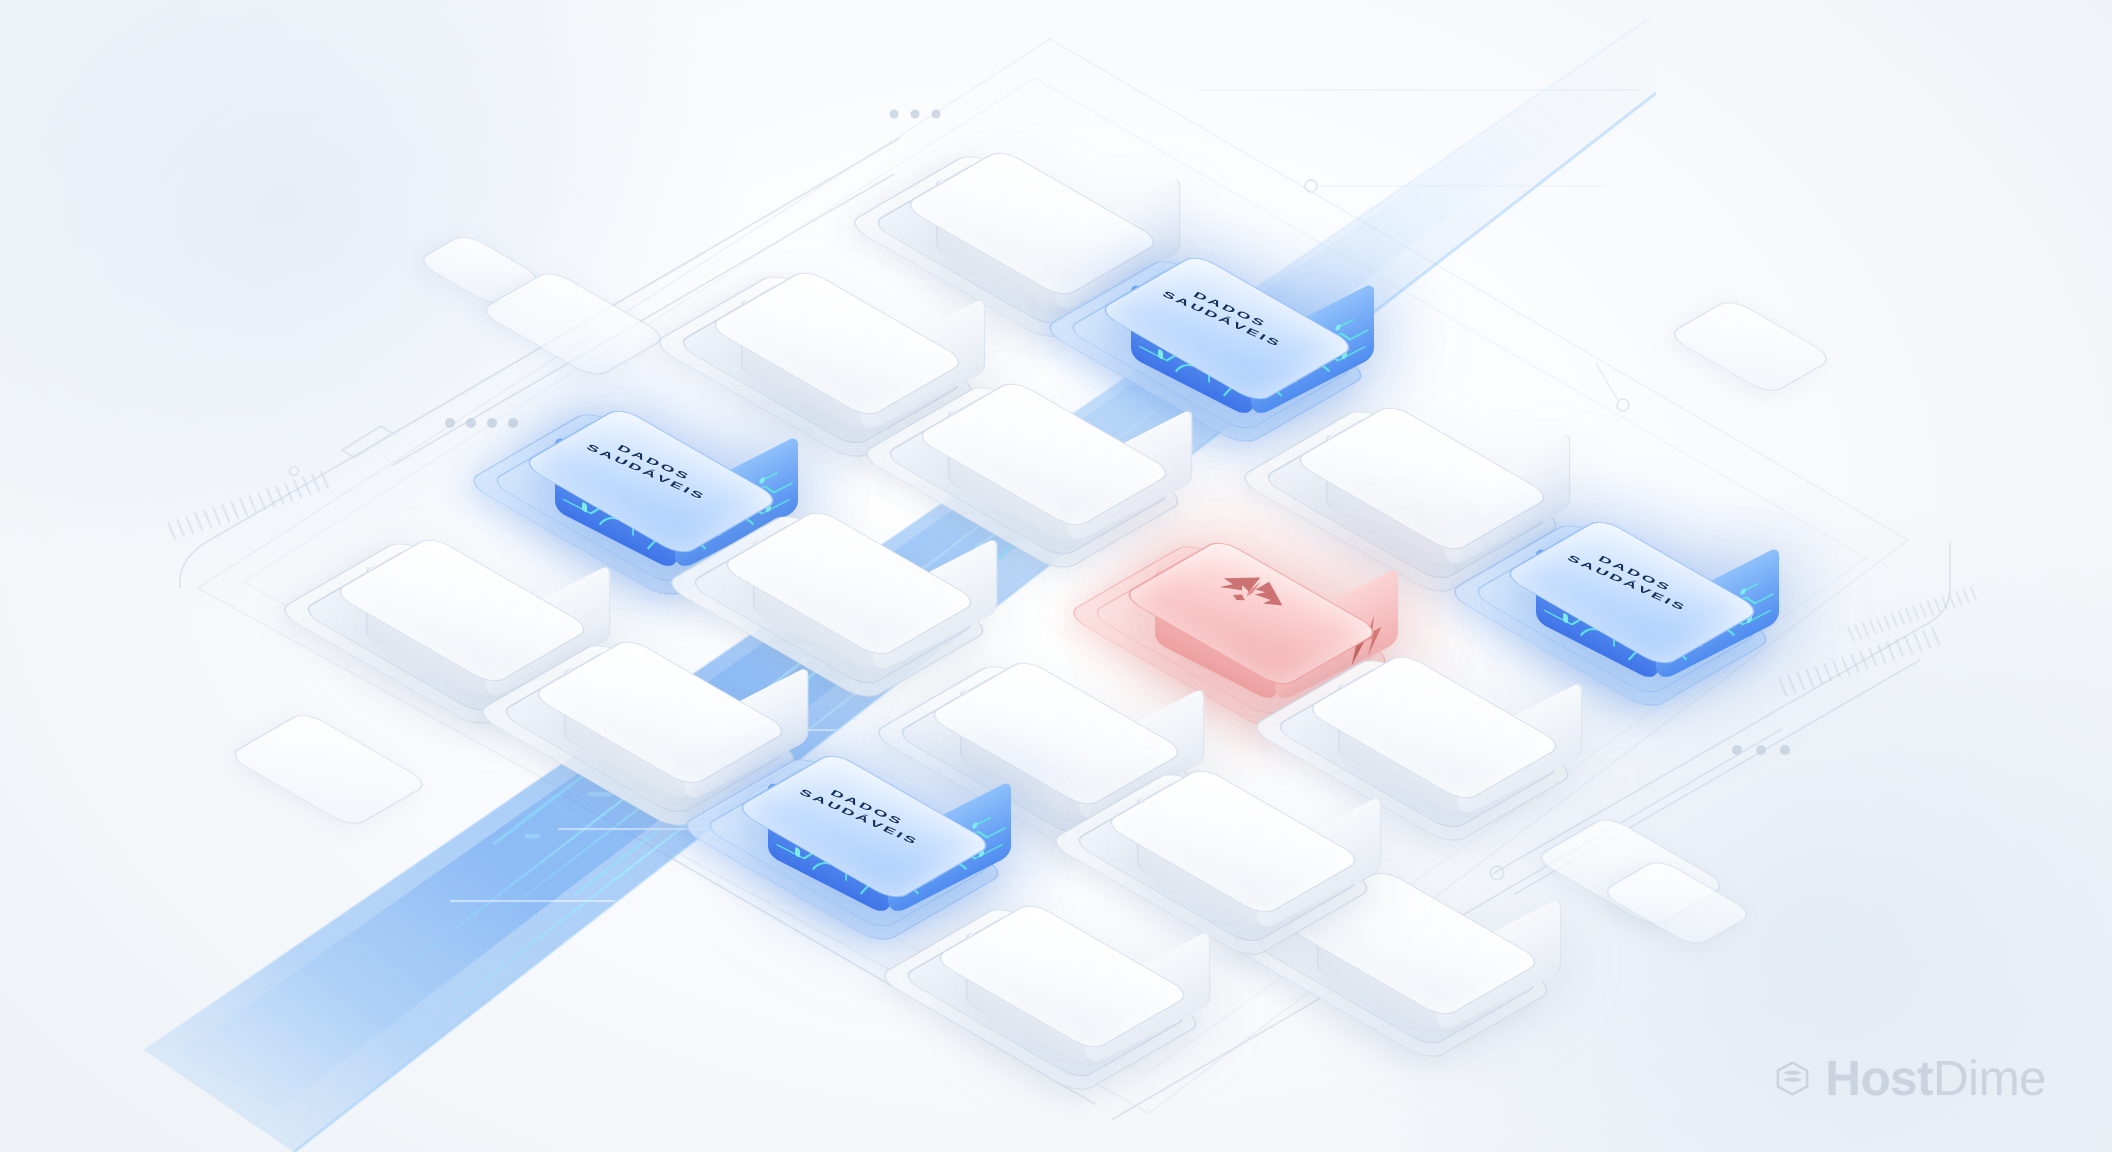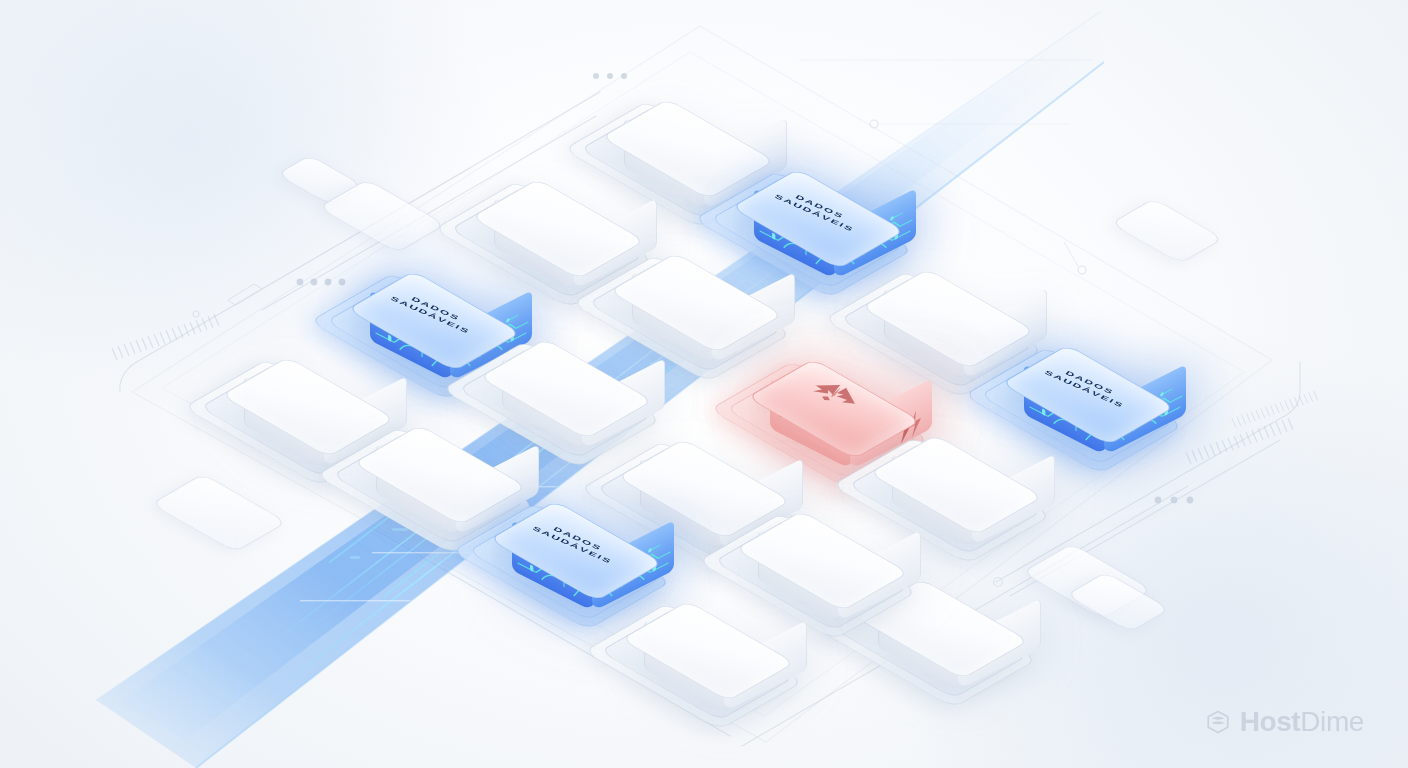--- a/index.html
+++ b/index.html
@@ -137,21 +137,21 @@
   .slot{position:absolute;border-radius:14px;
     transform:rotate(45deg) skew(-15deg,-15deg) scaleY(.62);
     background:linear-gradient(135deg,rgba(255,255,255,.85),rgba(238,243,250,.6));
     border:1px solid rgba(200,212,228,.6);
     box-shadow:0 8px 18px rgba(155,172,198,.13);}
   #beamWrap{position:absolute;inset:0;pointer-events:none;}
 
   
   #logo{position:absolute;right:44px;bottom:30px;display:flex;align-items:center;gap:9px;opacity:.55;}
   #logo .mark{width:26px;height:26px;}
-  #logo .txt{font-size:28px;font-weight:700;color:#b3bdcb;letter-spacing:-.4px;}
+  #logo .txt{font-size:33px;font-weight:700;color:#b3bdcb;letter-spacing:-.4px;}
   #logo .txt .b2{font-weight:400;}
 </style>
 </head>
 <body>
 
 <div id="stage">
 
   <div class="amb amb-tl"></div>
   <div class="amb amb-br"></div>
   <div class="amb amb-center"></div>

